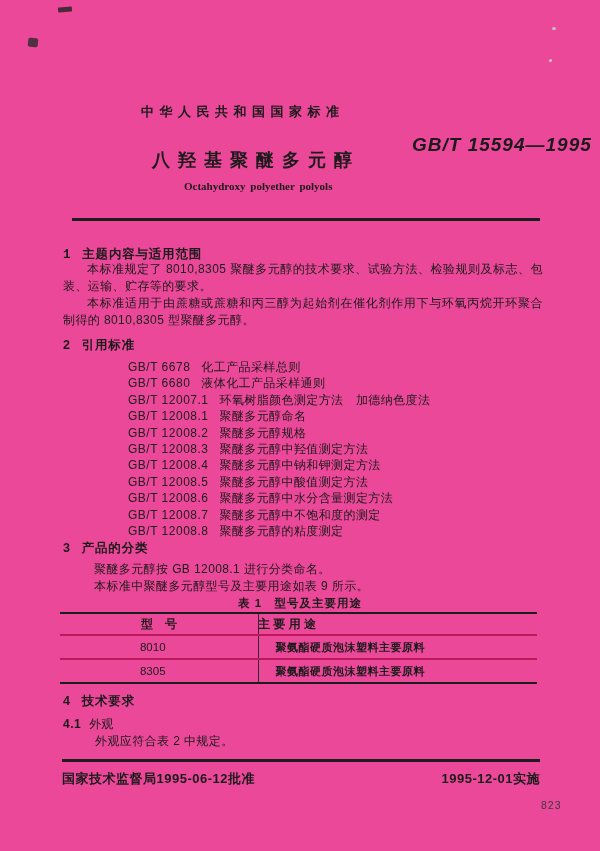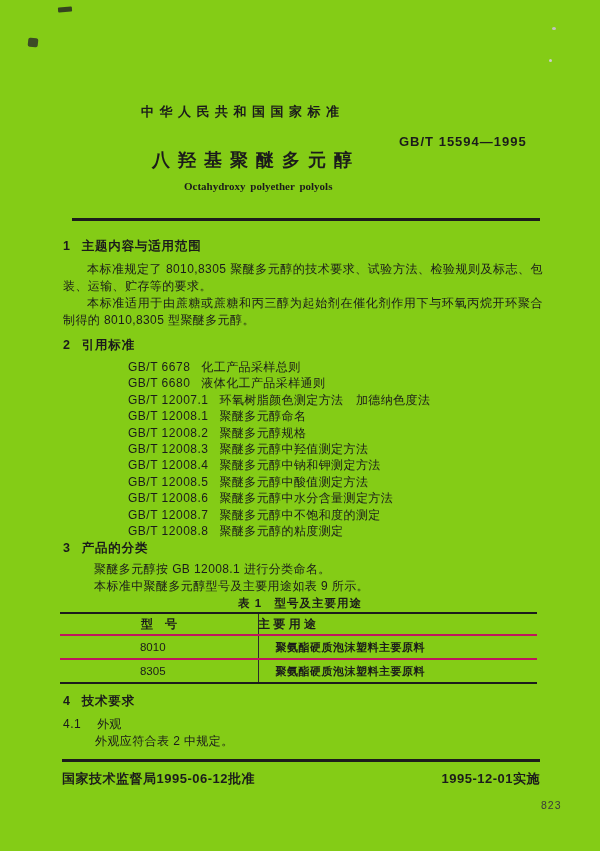--- a/index.html
+++ b/index.html
@@ -1,38 +1,38 @@
 <!DOCTYPE html>
 <html><head>
 <meta charset="utf-8">
 <style>
   html,body { margin:0; padding:0; background:#e8e8e8; }
   .page {
     position:relative; width:600px; height:851px; margin:0 auto;
-    background:#84cc16; color:#1b1b1b;
+    background:#ec4899; color:#1b1b1b;
     font-family:"Liberation Sans","DejaVu Sans",sans-serif;
     overflow:hidden;
   }
   .abs { position:absolute; }
   .rule { position:absolute; background:#1c1c1c; }
 
   
   .std-label { top:103px; left:141px; font-size:13px; font-weight:bold; letter-spacing:5.5px; white-space:nowrap; }
-  .std-code  { top:134px; left:399px; font-size:13px; font-weight:bold; letter-spacing:1px; white-space:nowrap; }
+  .std-code  { top:134px; left:412px; font-size:19px; font-weight:bold; letter-spacing:1px; white-space:nowrap;font-style:italic; }
   .title-cn  { top:148px; left:152px; font-size:18px; font-weight:bold; letter-spacing:8px; white-space:nowrap; }
   .title-en  { top:180px; left:184px; font-size:11px; font-weight:bold; font-family:"Liberation Serif","DejaVu Serif",serif; word-spacing:2px; white-space:nowrap; }
   .rule-head { top:218px; left:72px; width:468px; height:2.5px; }
 
   
   .sec-h { font-size:12.5px; font-weight:bold; white-space:nowrap; letter-spacing:0.8px; }
   .sec-h .num { margin-right:11px; }
   .body-par { font-size:12px; line-height:17px; text-align:justify; text-indent:2em; width:480px; letter-spacing:0.4px; }
   .body-line { font-size:12px; white-space:nowrap; letter-spacing:0.4px; }
 
-  .s1-h { top:238px; left:63px; }
+  .s1-h { top:246px; left:63px;font-family:Liberation Mono, monospace; }
   .s1-p1 { top:261px; left:63px; }
   .s1-p2 { top:295px; left:63px; }
   .s2-h { top:337px; left:63px; }
 
   .refs { top:359px; left:95px; }
   .ref-line { height:16.4px; line-height:16.4px; font-size:12px; white-space:nowrap; letter-spacing:0.4px; }
   .ref-code { display:inline-block; margin-right:11px; letter-spacing:0.5px;margin-left:33px; }
 
   .s3-h { top:540px; left:63px; }
   .s3-l1 { top:561px; left:94px; }
@@ -47,21 +47,21 @@
   .t-row.hd { height:20px; }
   .t-row.bd { height:22px; border-top:2px solid #be185d;gap:30px; }
   .t-c1 { width:198px; text-align:center; font-size:11.5px; }
   .t-c2 { width:279px; text-align:left; font-size:11.5px; }
   .t-row.hd .t-c1, .t-row.hd .t-c2 { font-weight:bold; font-size:12px; }
   .t-vline { position:absolute; left:198px; top:0; bottom:0; width:1px; background:#2a2a2a; }
   .t-row.bd .t-c2 { font-weight:bold; font-size:11px; letter-spacing:0.5px; }
 
   .s4-h  { top:693px; left:63px; }
   .s41-h { top:716px; left:63px; font-size:12px; white-space:nowrap; }
-  .s41-h .num { font-weight:normal; margin-right:16px; letter-spacing:0.5px; }
+  .s41-h .num { font-weight:bold; margin-right:8px; letter-spacing:0.5px; }
   .s41-t { top:733px; left:95px; }
 
   .rule-foot { top:759px; left:62px; width:478px; height:2.5px; }
   .foot-l { top:770px; left:62px; font-size:13px; font-weight:bold; letter-spacing:0.5px; white-space:nowrap; }
   .foot-r { top:770px; right:60px; font-size:13px; font-weight:bold; letter-spacing:0.5px; white-space:nowrap; }
   .page-num { top:799px; left:501px; font-size:10.5px; color:#3a3a3a; letter-spacing:1px;padding-left:40px; }
 
   
   .mark1 { top:7px;  left:58px; width:14px; height:5px;  background:#222; border-radius:1px; transform:rotate(-4deg); opacity:.8; }
   .mark2 { top:38px; left:28px; width:10px; height:9px;  background:#2a2a2a; border-radius:2px; transform:rotate(6deg); opacity:.8; }

